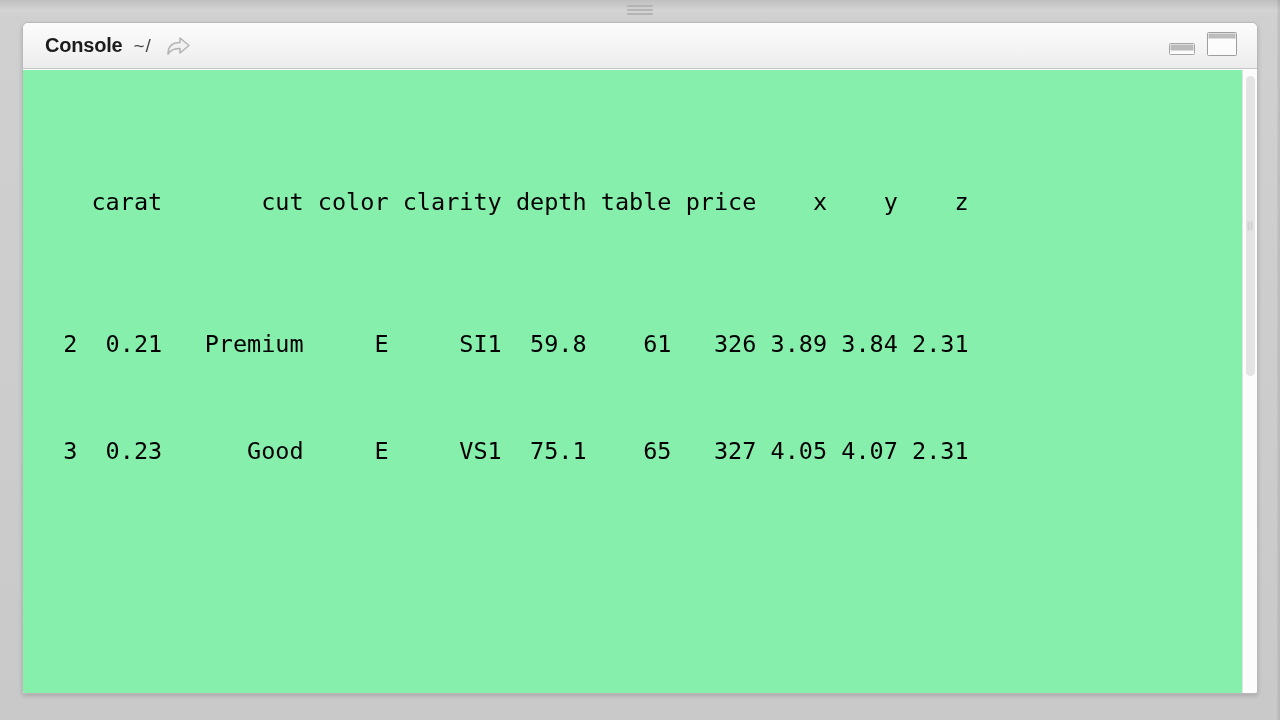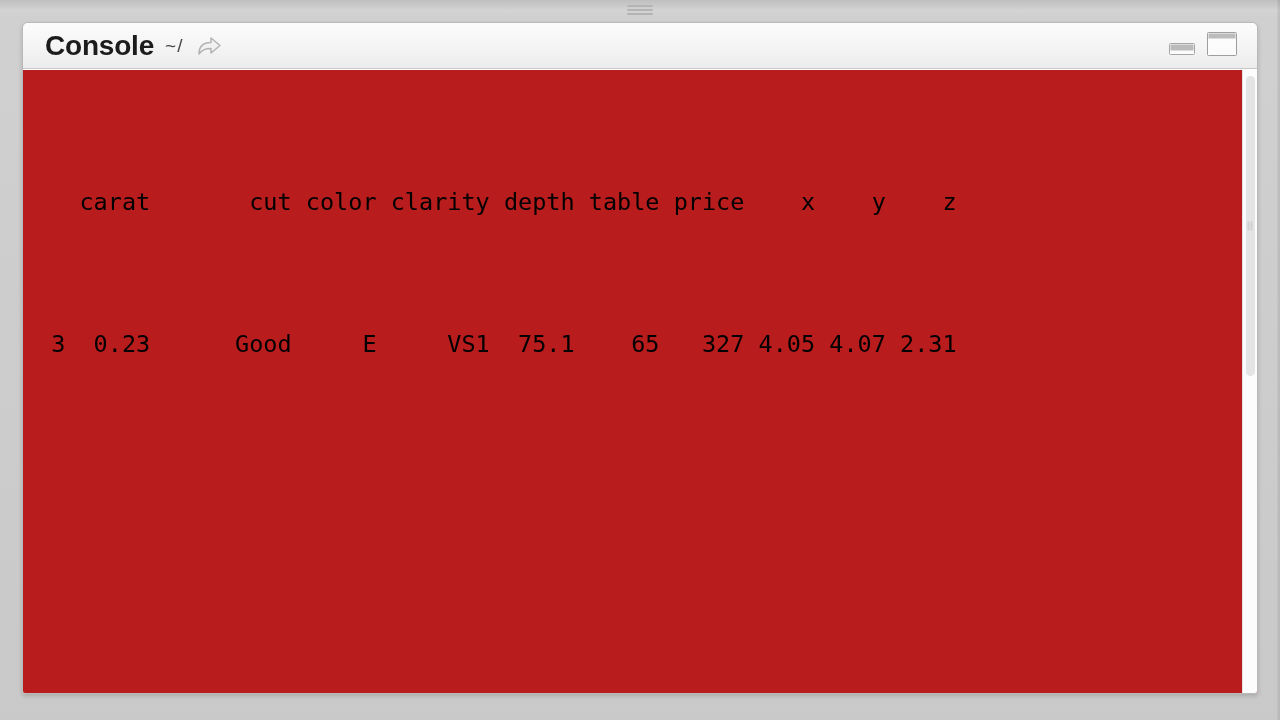--- a/index.html
+++ b/index.html
@@ -54,21 +54,21 @@
     position: relative;
     height: 46px;
     background: linear-gradient(to bottom, #fcfcfc 0%, #f4f4f4 55%, #ececec 100%);
     border-bottom: 1px solid #c6c6c6;
     border-radius: 5px 5px 0 0;
     display: flex;
     align-items: center;
     padding: 0 10px 0 22px;
   }
   #console-title {
-    font-size: 28px;
+    font-size: 20px;
     font-weight: bold;
     color: #1c1c1c;
     letter-spacing: -0.2px;
   }
   #console-path {
     font-size: 19px;
     color: #4a4a4a;
     margin-left: 11px;
     letter-spacing: 1px;
   }
@@ -85,22 +85,23 @@
     gap: 12px;
     padding-right: 10px;
   }
   .win-btn { opacity: 0.72; display: block; }
 
   
   #console-scroll {
     position: absolute;
     left: 0; top: 47px;
     width: 1236px; height: 625px;
-    background: #b91c1c;
+    background: #86efac;
     overflow: hidden;
+    padding-left: 12px;
   }
   #console-output {
     font-family: "DejaVu Sans Mono", "Liberation Mono", monospace;
     font-size: 23.5px;
     line-height: 35.6px;
     color: #000000;
     padding: 8px 0 0 14px;
     white-space: pre;
     letter-spacing: 0px;
   }
@@ -179,20 +180,21 @@
           </svg>
         </span>
       </div>
     </div>
 
     <div id="console-scroll">
       <div id="console-output">
 
         <span class="out-line">   carat       cut color clarity depth table price    x    y    z</span>
 
+        <span class="out-line"> 2  0.21   Premium     E     SI1  59.8    61   326 3.89 3.84 2.31</span>
         <span class="out-line"> 3  0.23      Good     E     VS1  75.1    65   327 4.05 4.07 2.31</span>
         
         
         
         
         
         
         
         
         

